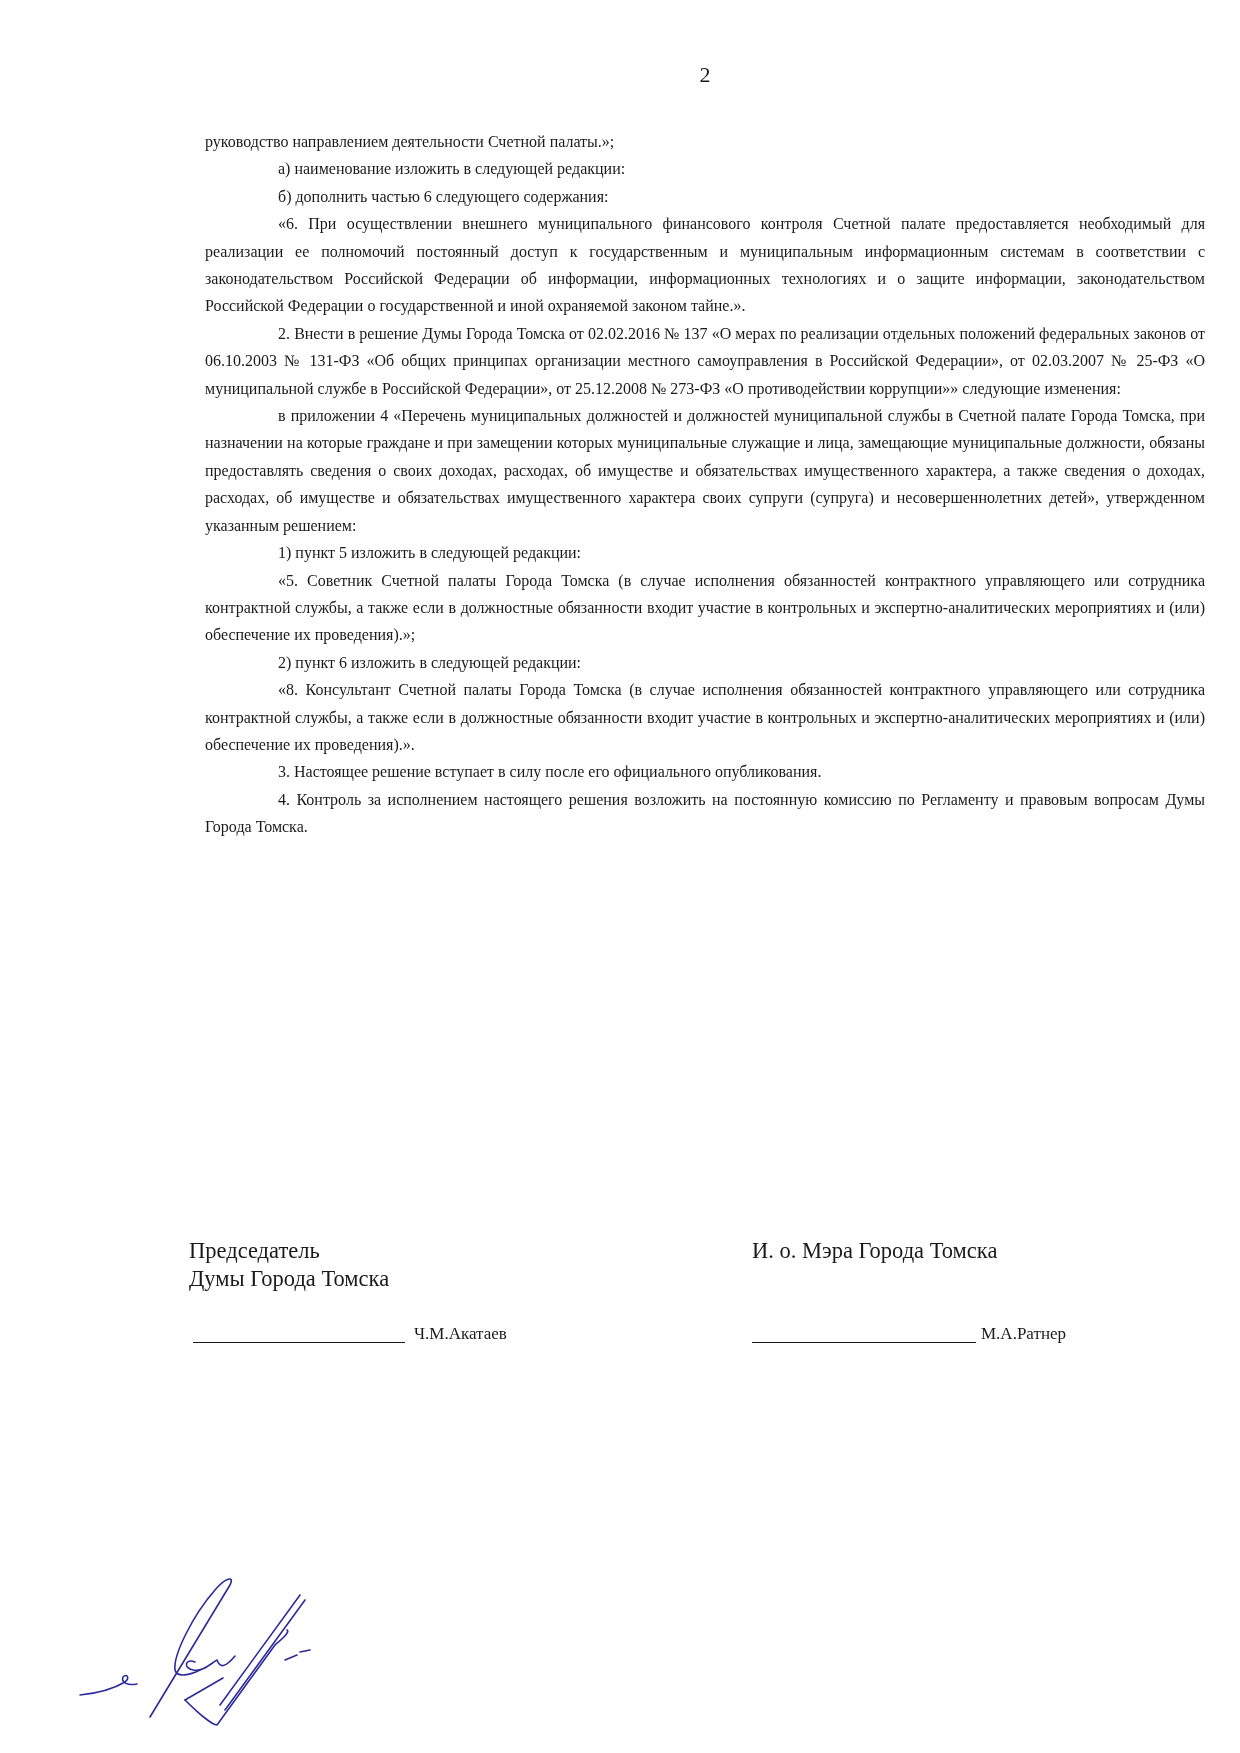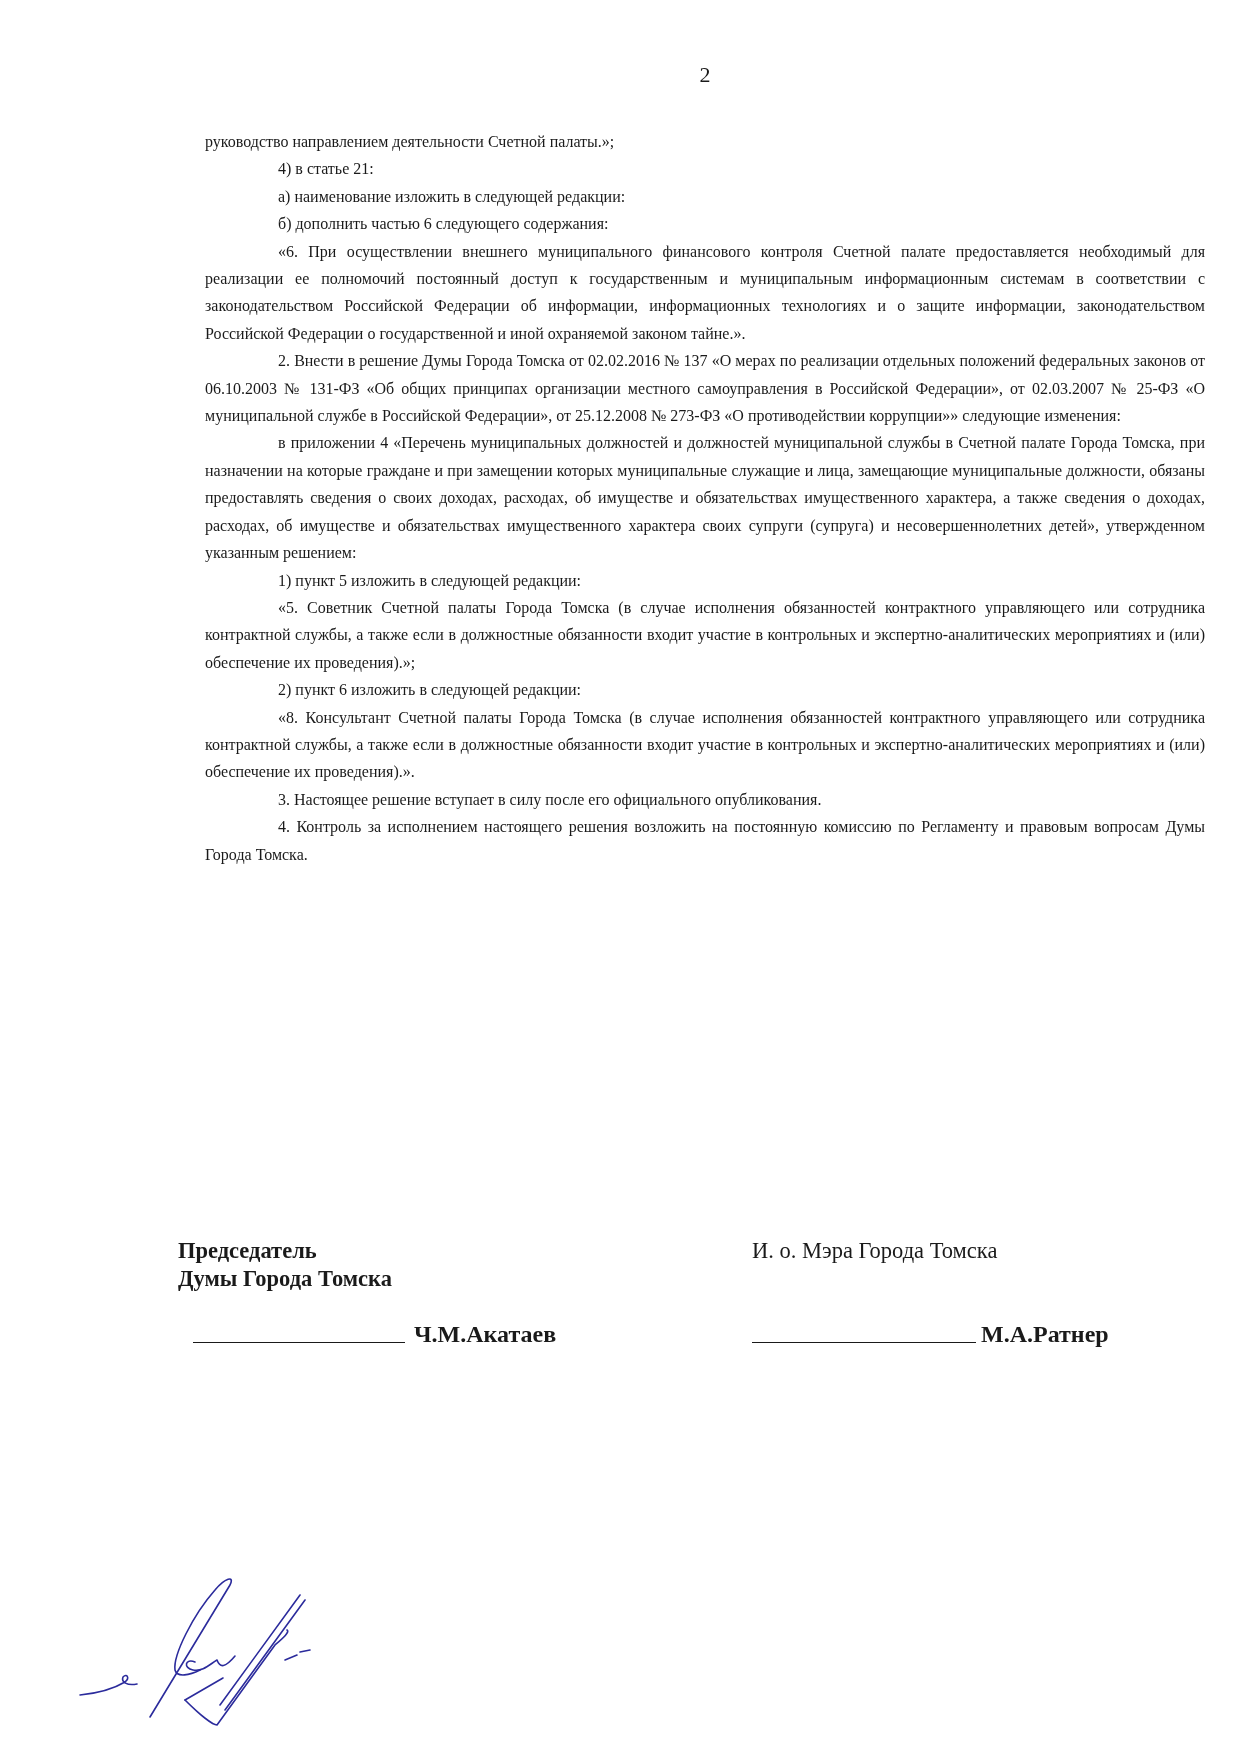--- a/index.html
+++ b/index.html
@@ -13,38 +13,37 @@
       position: absolute; left: 0; width: 1410px; top: 62px;
       text-align: center; font-size: 22px; line-height: 26px;
     }
     .body-text {
       position: absolute; left: 205px; top: 128px; width: 1000px;
       font-size: 16px; line-height: 27.4px;
     }
     .body-text p { margin: 0; text-align: justify; text-align-last: left; }
     .body-text p.indent { text-indent: 73px; }
     .sig-block { position: absolute; font-size: 22.5px; line-height: 28px; }
-    .sig-left { left: 178px; top: 1237px; font-weight: bold; }
+    .sig-left { left: 189px; top: 1237px; }
     .sig-right { left: 752px; top: 1237px; }
     .sig-line {
       position: absolute; border-bottom: 1.5px solid #1a1a1a; height: 0;
     }
-    .sig-name { position: absolute; font-size: 24px; line-height: 28px; font-weight: bold; }
+    .sig-name { position: absolute; font-size: 17px; line-height: 28px; }
     .handsig { position: absolute; left: 75px; top: 1560px; width: 260px; height: 180px; }
   </style>
 </head>
 <body>
 
 <div class="page">
 
   <div class="page-number">2</div>
 
   <div class="body-text">
     <p>руководство направлением деятельности Счетной палаты.»;</p>
-    <p class="indent">4) в статье 21:</p>
     <p class="indent">а) наименование изложить в следующей редакции:</p>
     <p class="indent">б) дополнить частью 6 следующего содержания:</p>
     <p class="indent">«6. При осуществлении внешнего муниципального финансового контроля Счетной палате предоставляется необходимый для реализации ее полномочий постоянный доступ к государственным и муниципальным информационным системам в соответствии с законодательством Российской Федерации об информации, информационных технологиях и о защите информации, законодательством Российской Федерации о государственной и иной охраняемой законом тайне.».</p>
     <p class="indent">2. Внести в решение Думы Города Томска от 02.02.2016 № 137 «О мерах по реализации отдельных положений федеральных законов от 06.10.2003 № 131-ФЗ «Об общих принципах организации местного самоуправления в Российской Федерации», от 02.03.2007 № 25-ФЗ «О муниципальной службе в Российской Федерации», от 25.12.2008 № 273-ФЗ «О противодействии коррупции»» следующие изменения:</p>
     <p class="indent">в приложении 4 «Перечень муниципальных должностей и должностей муниципальной службы в Счетной палате Города Томска, при назначении на которые граждане и при замещении которых муниципальные служащие и лица, замещающие муниципальные должности, обязаны предоставлять сведения о своих доходах, расходах, об имуществе и обязательствах имущественного характера, а также сведения о доходах, расходах, об имуществе и обязательствах имущественного характера своих супруги (супруга) и несовершеннолетних детей», утвержденном указанным решением:</p>
     <p class="indent">1) пункт 5 изложить в следующей редакции:</p>
     <p class="indent">«5. Советник Счетной палаты Города Томска (в случае исполнения обязанностей контрактного управляющего или сотрудника контрактной службы, а также если в должностные обязанности входит участие в контрольных и экспертно-аналитических мероприятиях и (или) обеспечение их проведения).»;</p>
     <p class="indent">2) пункт 6 изложить в следующей редакции:</p>
     <p class="indent">«8. Консультант Счетной палаты Города Томска (в случае исполнения обязанностей контрактного управляющего или сотрудника контрактной службы, а также если в должностные обязанности входит участие в контрольных и экспертно-аналитических мероприятиях и (или) обеспечение их проведения).».</p>
     <p class="indent">3. Настоящее решение вступает в силу после его официального опубликования.</p>

